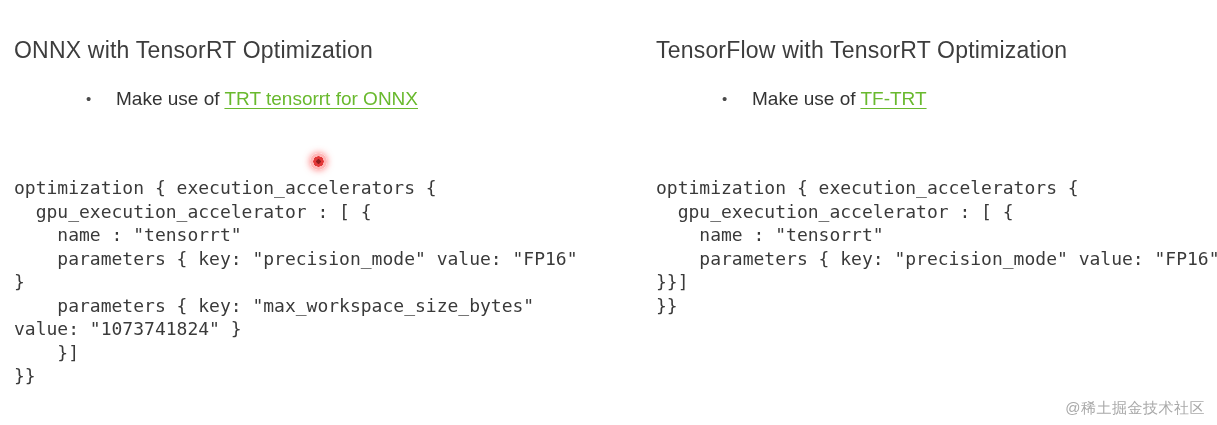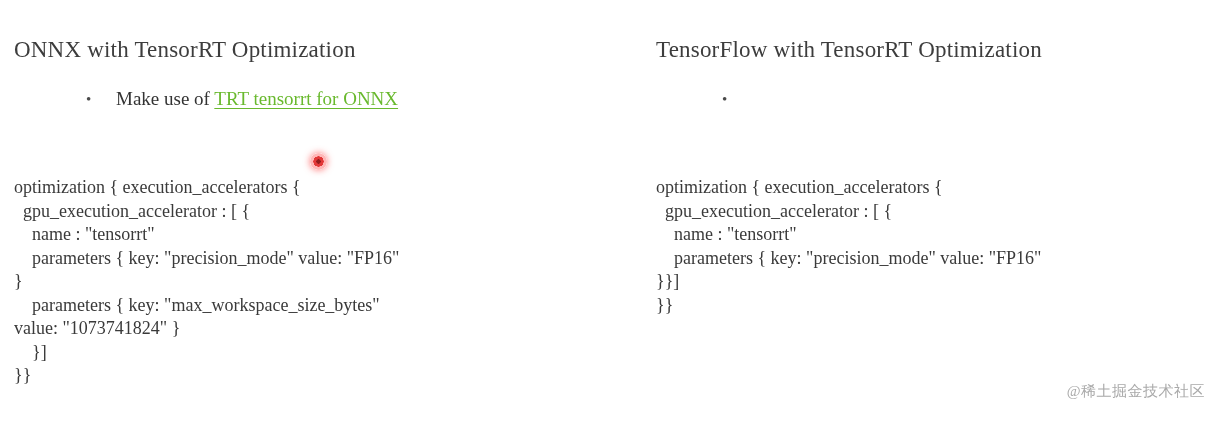--- a/index.html
+++ b/index.html
@@ -1,15 +1,15 @@
 <!DOCTYPE html>
 <html style="--link-green: #69b92e; --title-gray: #3d3d3d; --body-gray: #333333; --code-gray: #3a3a3a; --watermark-gray: #a9a9a9; --laser-red: #e12d2d;"><head>
 <meta charset="utf-8">
 <style>
-  * { margin: 0; padding: 0; box-sizing: border-box; font-family: Liberation Serif, serif; }
+  * { margin: 0; padding: 0; box-sizing: border-box; }
   html, body { width: 1217px; height: 425px; }
   body {
     background: #ffffff;
     font-family: "Liberation Sans", sans-serif;
     position: relative;
     overflow: hidden;
   }
   .col { position: absolute; top: 36px; }
   .col-left  { left: 14px;  width: 614px; }
   .col-right { left: 656px; width: 572px; }
@@ -61,21 +61,21 @@
       rgba(140, 15, 15, 0.95) 0 18%,
       rgba(225, 45, 45, 0.95) 19% 42%,
       rgba(255, 95, 95, 0.45) 43% 66%,
       rgba(255, 130, 130, 0) 72%);
     box-shadow: 0 0 7px rgba(255, 70, 70, 0.75);
     pointer-events: none;
   }
   .watermark {
     position: absolute;
     right: 12px;
-    bottom: 24px;
+    bottom: 7px;
     font-size: 15px;
     color: var(--watermark-gray, #a9a9a9);
     letter-spacing: 0.5px;
     margin-left: 36px;
   }
 </style>
 </head>
 <body>
 
 <div class="slide">
@@ -96,20 +96,21 @@
       <div class="code-line">value: "1073741824" }</div>
       <div class="code-line">    }]</div>
       <div class="code-line">}}</div>
     </div>
   </section>
 
   <section class="col col-right">
     <h1 class="title">TensorFlow with TensorRT Optimization</h1>
     <div class="bullet-row">
       <span class="bullet-dot">•</span>
+      <span class="bullet-text"><span>Make use of </span><a class="green-link">TF-TRT</a></span>
     </div>
     <div class="code">
       <div class="code-line">optimization { execution_accelerators {</div>
       <div class="code-line">  gpu_execution_accelerator : [ {</div>
       <div class="code-line">    name : "tensorrt"</div>
       <div class="code-line">    parameters { key: "precision_mode" value: "FP16"</div>
       <div class="code-line">}}]</div>
       <div class="code-line">}}</div>
     </div>
   </section>

